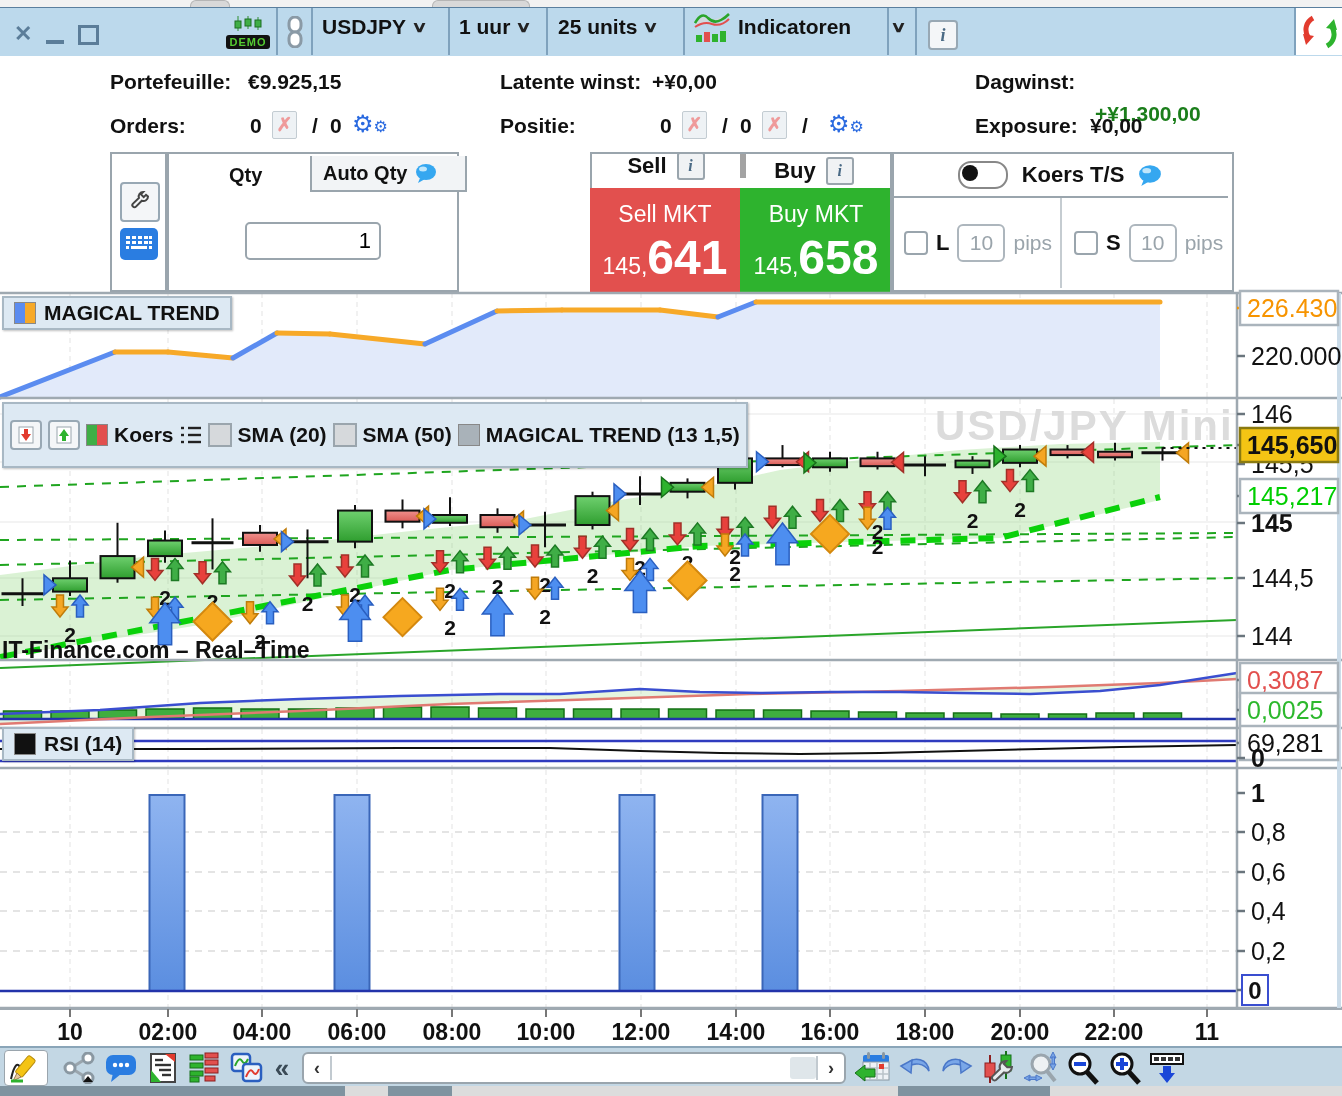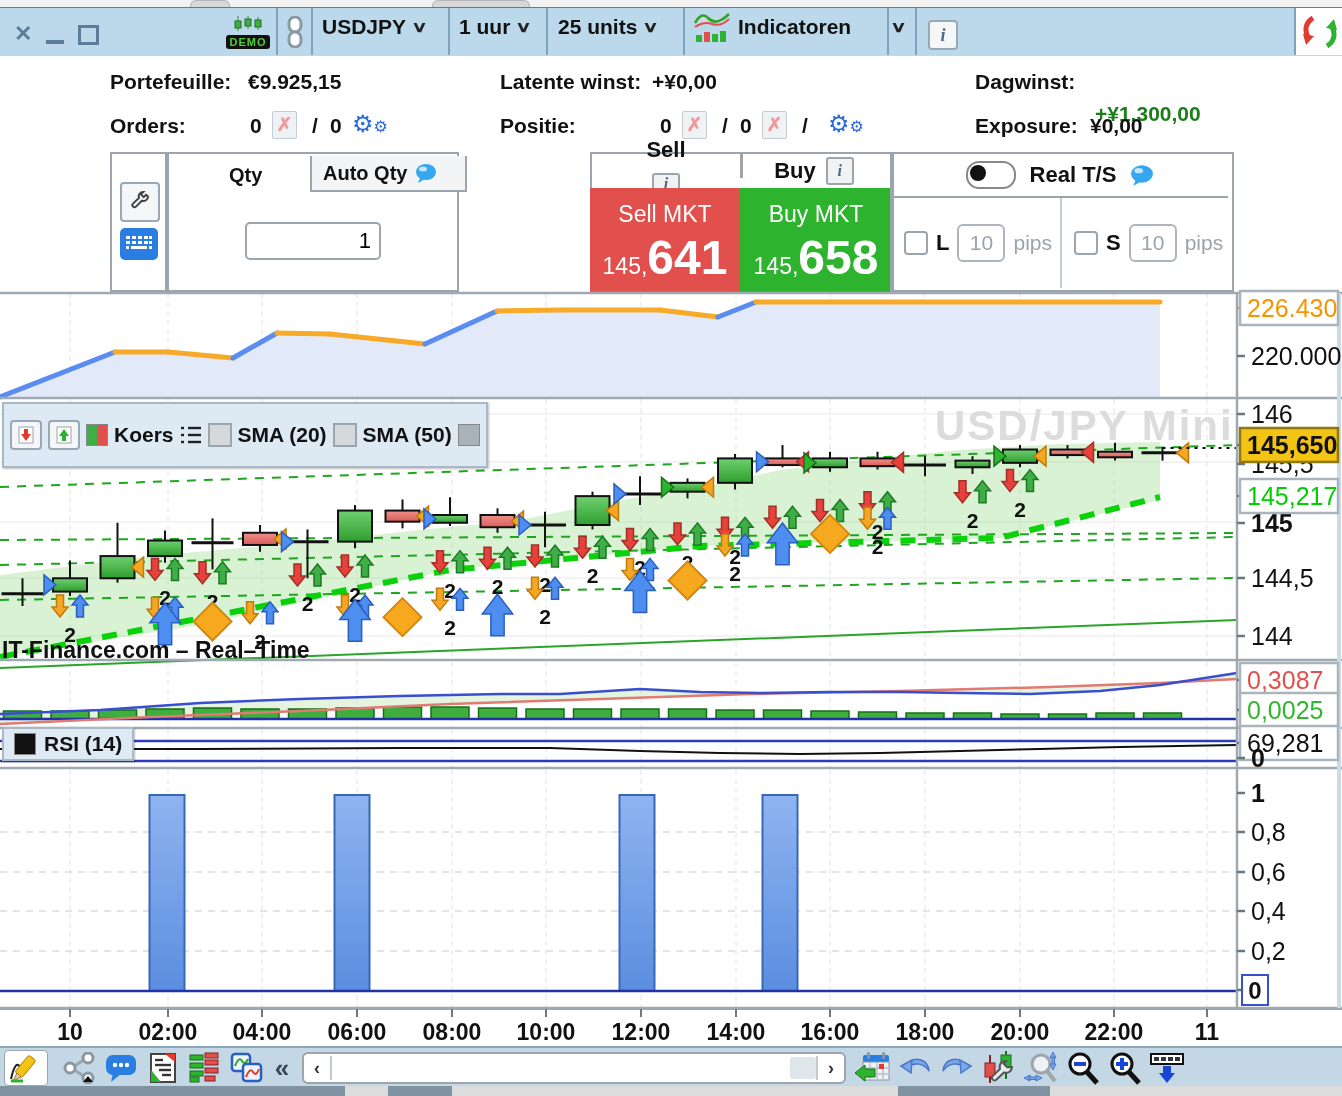--- a/index.html
+++ b/index.html
@@ -221,21 +221,21 @@
           <ellipse cx="11" cy="9" rx="10" ry="8" fill="#35a7f0"></ellipse>
           <path d="M5 15 L3 20 L10 16 Z" fill="#35a7f0"></path>
           <ellipse cx="8" cy="6" rx="4" ry="2.5" fill="#bfe6fb"></ellipse>
         </svg>
       </div>
       <input id="qty-input" class="abs" style="left: 78px; top: 68px;" value="1">
     </div>
 
 
     <div class="abs box" style="left:590px;top:0;width:300px;height:136px;">
-      <div class="abs" style="left:0;top:0;width:148px;height:24px;display:flex;align-items:center;justify-content:center;gap:10px;border-right:3px solid #a3a3a3;flex-direction:column;">
+      <div class="abs" style="left:0;top:0;width:148px;height:24px;display:flex;align-items:center;justify-content:center;gap:10px;border-right:6px solid #a3a3a3;">
         <span class="tp-label" style="font-size:22px;">Sell</span>
         <span class="ichip">i</span>
       </div>
       <div class="abs" style="left:148px;top:0;width:148px;height:34px;display:flex;align-items:center;justify-content:center;gap:10px;">
         <span class="tp-label" style="font-size:22px;">Buy</span>
         <span class="ichip">i</span>
       </div>
       <div class="mkt-btn abs" style="left:-2px;top:34px;width:150px;height:104px;background:#e2504e;">
         <span class="mkt-title">Sell MKT</span>
         <span class="mkt-price">
@@ -250,21 +250,21 @@
             <span class="mkt-dec">658</span>
           </span>
       </div>
     </div>
 
     <div class="abs box" style="left:890px;top:0;width:340px;height:136px;">
       <div class="abs" style="left:0;top:0;width:336px;height:42px;border-bottom:2px solid #9aa5ad;display:flex;align-items:center;justify-content:center;gap:14px;">
         <div class="toggle">
             <div class="knob"></div>
           </div>
-        <span class="tp-label" style="font-size:22px;">Real T/S</span>
+        <span class="tp-label" style="font-size:22px;">Koers T/S</span>
         <svg width="24" height="22" viewBox="0 0 22 20">
           <ellipse cx="11" cy="9" rx="10" ry="8" fill="#35a7f0"></ellipse>
           <path d="M5 15 L3 20 L10 16 Z" fill="#35a7f0"></path>
           <ellipse cx="8" cy="6" rx="4" ry="2.5" fill="#bfe6fb"></ellipse>
         </svg>
       </div>
       <div class="abs" style="left:168px;top:44px;width:0;height:90px;border-left:2px solid #c5ccd1;"></div>
       <div class="abs" style="left:12px;top:70px;display:flex;align-items:center;gap:8px;">
         <div class="checkbox"></div>
         <span class="tp-label" style="font-size:22px;">L</span>
@@ -657,20 +657,24 @@
       <line x1="925" y1="1009" x2="925" y2="1017" stroke="#777" stroke-width="2"></line>
       <text x="925" y="1032" text-anchor="middle" font-size="23" font-weight="bold" dominant-baseline="central" font-family="Liberation Sans, sans-serif" fill="#111">18:00</text>
       <line x1="1020" y1="1009" x2="1020" y2="1017" stroke="#777" stroke-width="2"></line>
       <text x="1020" y="1032" text-anchor="middle" font-size="23" font-weight="bold" dominant-baseline="central" font-family="Liberation Sans, sans-serif" fill="#111">20:00</text>
       <line x1="1114" y1="1009" x2="1114" y2="1017" stroke="#777" stroke-width="2"></line>
       <text x="1114" y="1032" text-anchor="middle" font-size="23" font-weight="bold" dominant-baseline="central" font-family="Liberation Sans, sans-serif" fill="#111">22:00</text>
       <line x1="1207" y1="1009" x2="1207" y2="1017" stroke="#777" stroke-width="2"></line>
       <text x="1207" y="1032" text-anchor="middle" font-size="23" font-weight="bold" dominant-baseline="central" font-family="Liberation Sans, sans-serif" fill="#111">11</text>
     </svg>
 
+  <div class="chip" style="left:2px;top:296px;">
+    <span class="sw sw-mt"></span>
+    <span>MAGICAL TREND</span>
+  </div>
 
   <div class="chip" style="left:2px;top:402px;padding:16px 6px;gap:6px;">
     <span class="sq-btn" style="width:28px;height:26px;">
       <svg width="16" height="18" viewBox="0 0 16 18">
         <rect x="1" y="1" width="14" height="16" fill="#fff" stroke="#9aa5ad"></rect>
         <polygon points="8,15 3,8 6,8 6,3 10,3 10,8 13,8" fill="#e23b2e"></polygon>
       </svg>
       </span>
     <span class="sq-btn" style="width:28px;height:26px;">
       <svg width="16" height="18" viewBox="0 0 16 18">
@@ -688,20 +692,21 @@
           <line x1="8" y1="10" x2="21" y2="10"></line>
       <line x1="1" y1="17" x2="4" y2="17"></line>
           <line x1="8" y1="17" x2="21" y2="17"></line>
         </g>
     </svg>
     <span class="sw sw-check"></span>
     <span>SMA (20)</span>
     <span class="sw sw-check"></span>
     <span>SMA (50)</span>
     <span class="sw sw-gray"></span>
+    <span>MAGICAL TREND (13 1,5)</span>
   </div>
 
   <div class="chip" style="left:2px;top:727px;">
     <span class="sw sw-rsi"></span>
     <span>RSI (14)</span>
   </div>
 
   <div id="watermark" class="abs">USD/JPY Mini</div>
   <div id="copyright" class="abs">IT-Finance.com – Real–Time</div>
 

